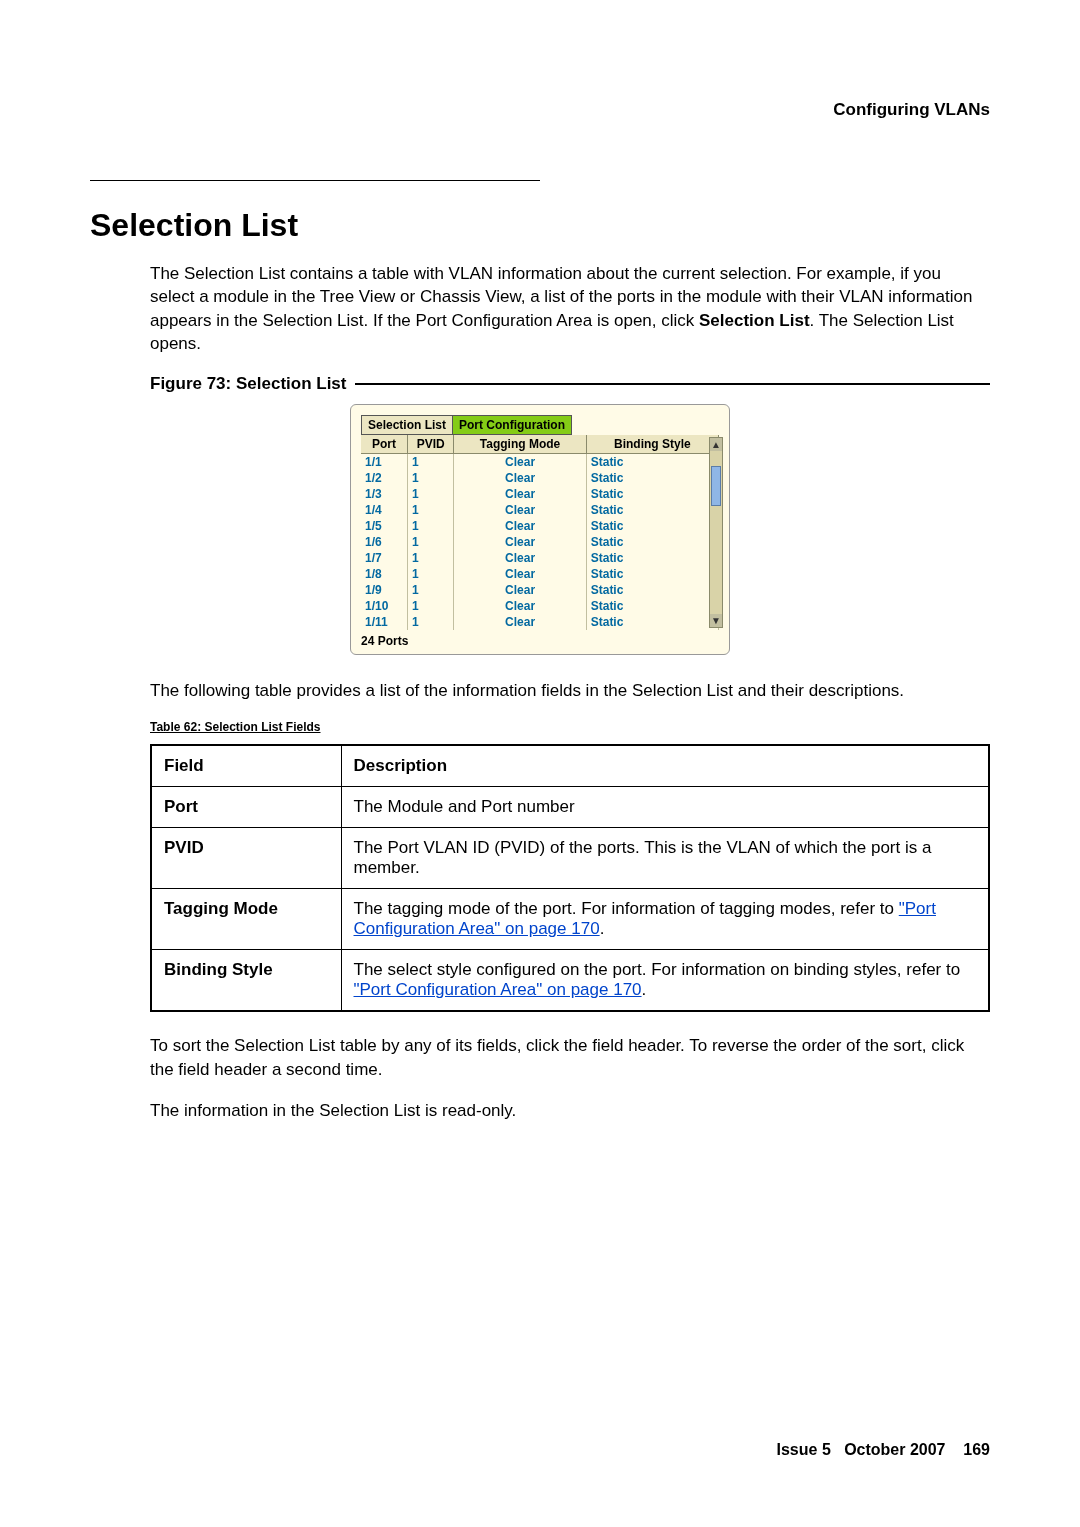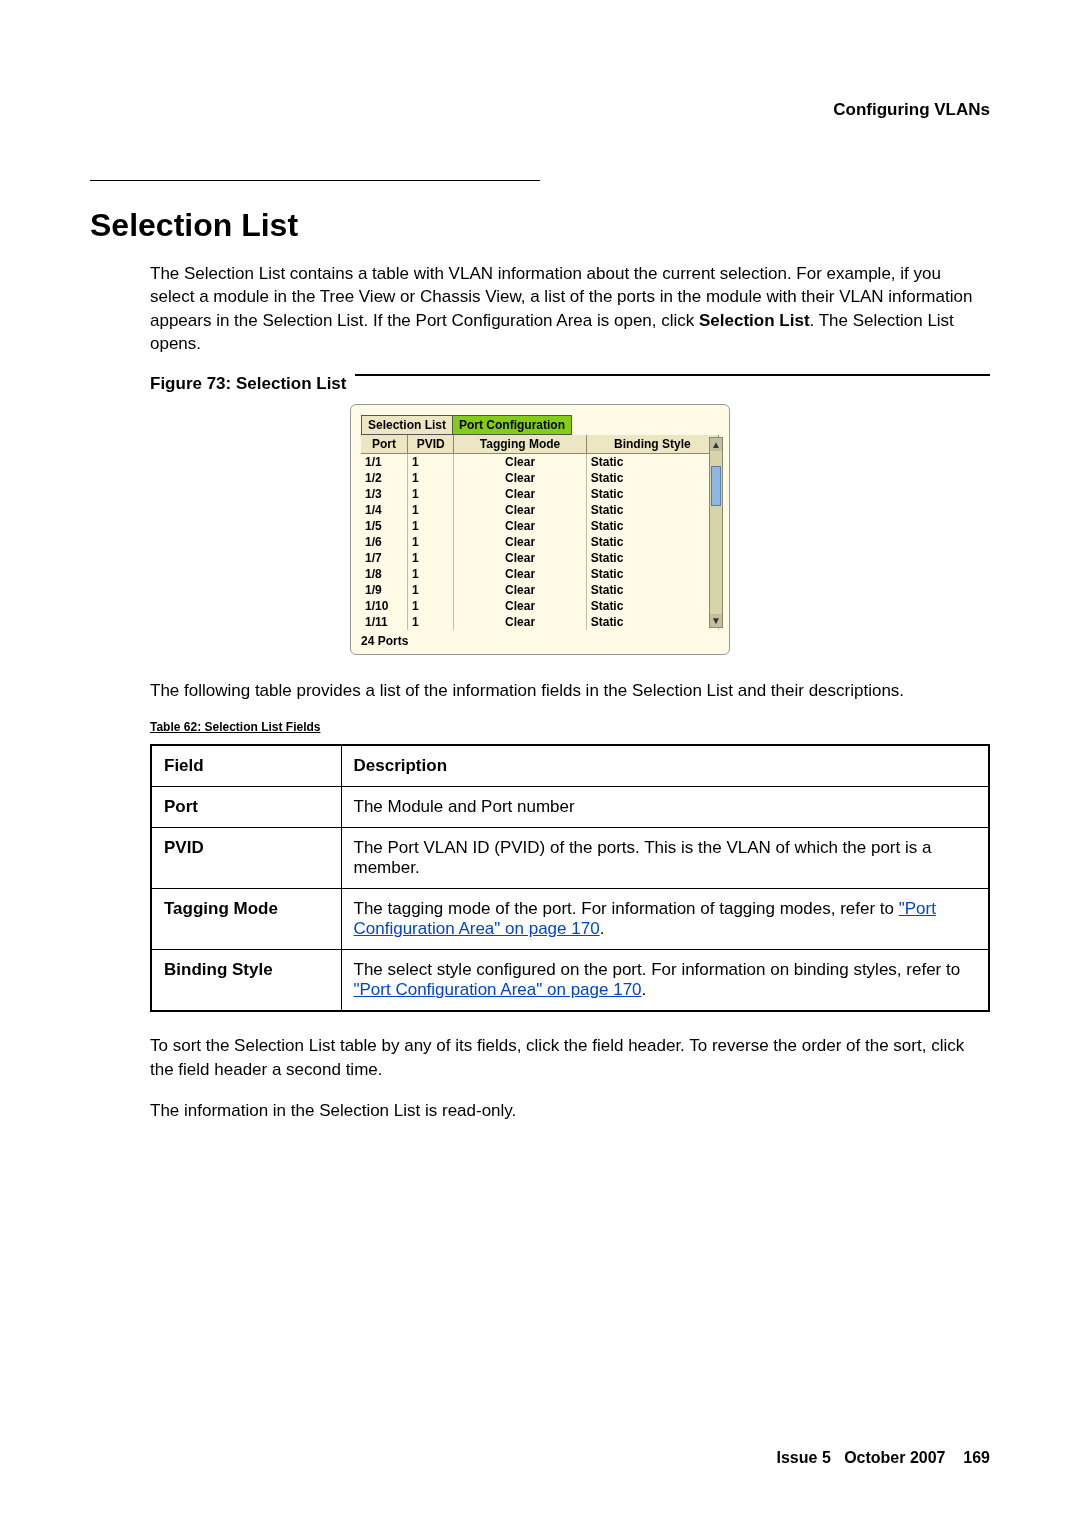--- a/index.html
+++ b/index.html
@@ -10,21 +10,21 @@
       background: #fff;
       color: #000;
       padding: 100px 90px 60px 90px;
       position: relative;
     }
     .header-right { text-align: right; font-weight: bold; font-size: 17px; margin-bottom: 60px; }
     .rule-short { width: 450px; border-top: 1px solid #000; margin-bottom: 26px; }
     h1.section-title { font-family: Arial, Helvetica, sans-serif; font-weight: bold; font-size: 32px; margin-bottom: 18px; }
     .body-text { font-size: 17px; line-height: 1.38; margin-left: 60px; margin-bottom: 18px; }
     .body-text b { font-weight: bold; }
-    .fig-heading-row { display: flex; margin-left: 60px; margin-bottom: 10px; }
+    .fig-heading-row { display: flex; align-items: center; margin-left: 60px; margin-bottom: 10px; }
     .fig-rule-right { flex: 1; border-top: 2px solid #000; margin-left: 8px; }
     .fig-heading { font-weight: bold; font-size: 17px; white-space: nowrap; }
     .figure-box-wrap { display: flex; justify-content: center; margin-bottom: 24px; }
     .figure-box {
       width: 380px; background: #fffbe7; border: 1px solid #999; border-radius: 6px;
       padding: 10px 10px 6px 10px; font-size: 12px;
     }
     .fb-tabs { display: flex; }
     .fb-tab {
       font-weight: bold; font-size: 12px; padding: 2px 6px; border: 1px solid #555;
@@ -32,21 +32,21 @@
     }
     .fb-tab.inactive { background: #84cc16; }
     .fb-tab + .fb-tab { margin-left: -1px; }
     table.fb-table { width: 100%; border-collapse: collapse; table-layout: fixed; }
     table.fb-table th {
       font-weight: bold; font-size: 12px; text-align: center; padding: 2px 4px;
       border-right: 1px solid #8a8a6b; border-bottom: 1px solid #8a8a6b;
       background: #ece6c2;
     }
     table.fb-table td {
-      font-size: 12px; color: #000000; font-weight: bold; padding: 1px 4px;
+      font-size: 12px; color: #0369a1; font-weight: bold; padding: 1px 4px;
       border-right: 1px solid #c2bfa0;
     }
     .col-port { width: 13%; text-align: left; }
     .col-pvid { width: 13%; text-align: left; }
     .col-tag  { width: 37%; text-align: center; }
     .col-bind { width: 37%; text-align: left; }
     .fb-scroll {
       position: absolute; right: 6px; top: 32px; bottom: 26px; width: 14px;
       background: #d9d3a8; border: 1px solid #8a8a6b;
     }
@@ -67,21 +67,21 @@
       width: calc(100% - 60px); margin-left: 60px; border-collapse: collapse;
       border: 2px solid #000; font-size: 17px; margin-bottom: 22px; padding-left: 48px;
     }
     table.fields-table th, table.fields-table td {
       border: 1px solid #000; padding: 10px 12px; text-align: left; vertical-align: top;
     }
     table.fields-table th { font-weight: bold; }
     table.fields-table .col-field { width: 190px; font-weight: bold; }
     a.xref { color: #0044cc; text-decoration: underline; }
     .footer {
-      position: absolute; right: 90px; bottom: 60px; font-size: 16px;
+      position: absolute; right: 90px; bottom: 68px; font-size: 16px;
     }
     .footer b { font-weight: bold; }
   </style>
 </head>
 <body>
 
 <div class="header-right">Configuring VLANs</div>
 
 <div class="rule-short"></div>
 

